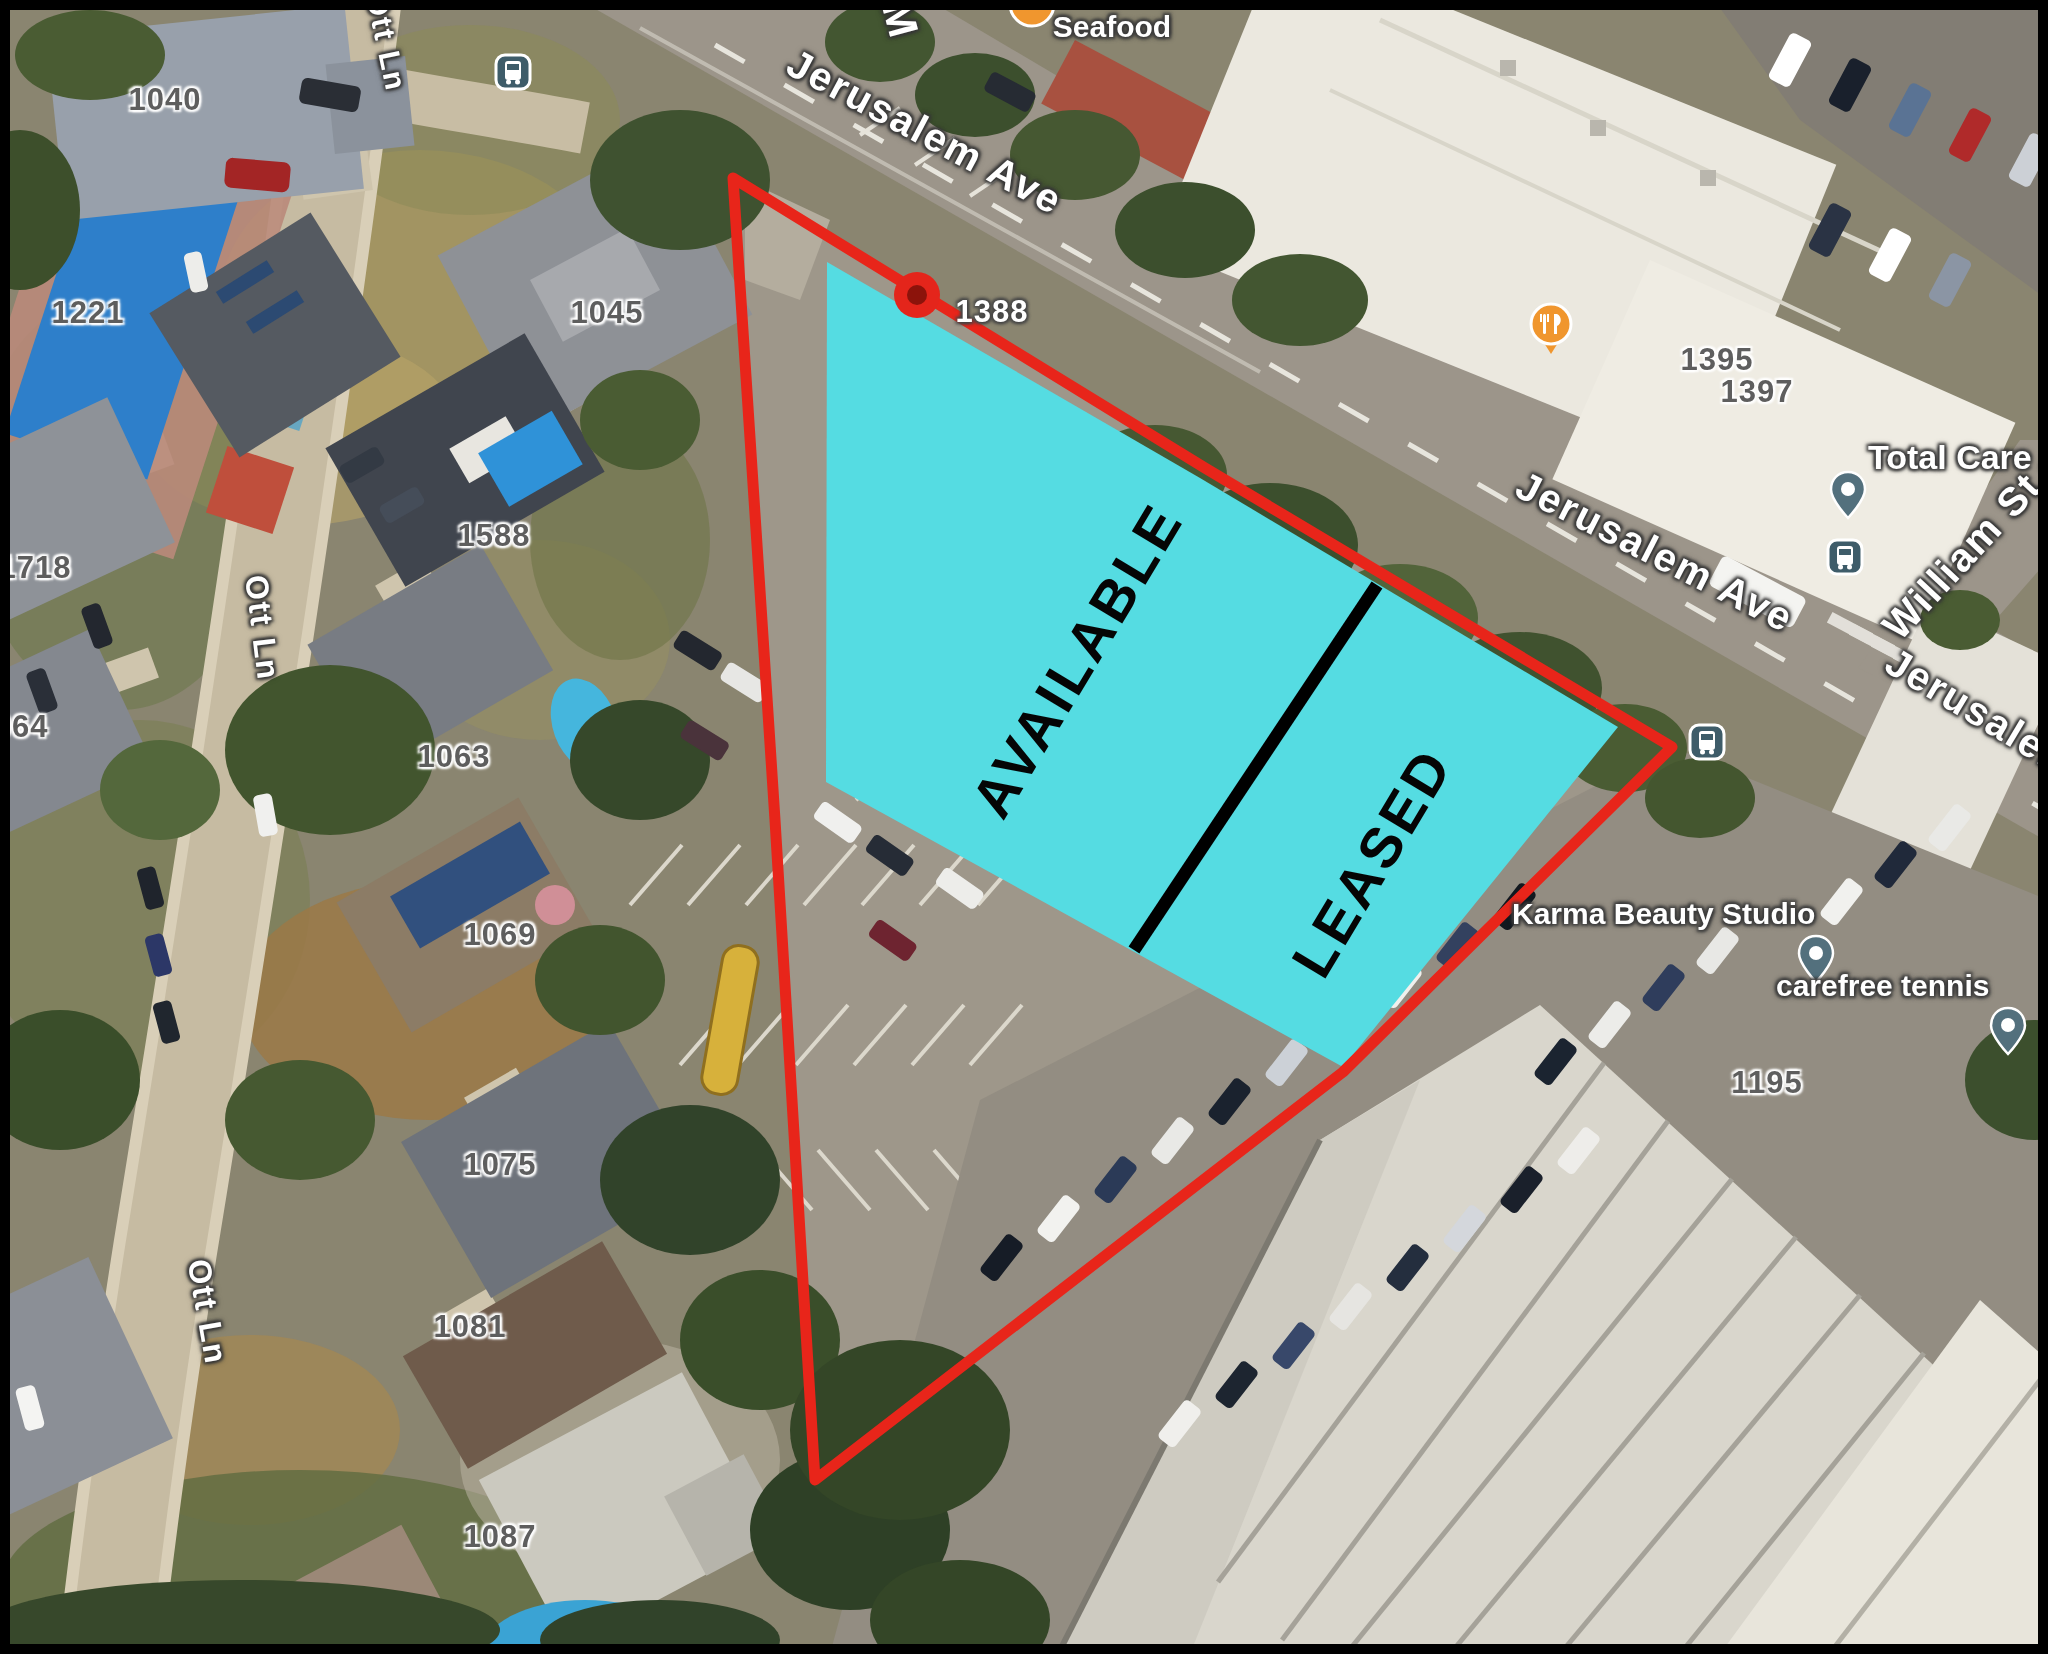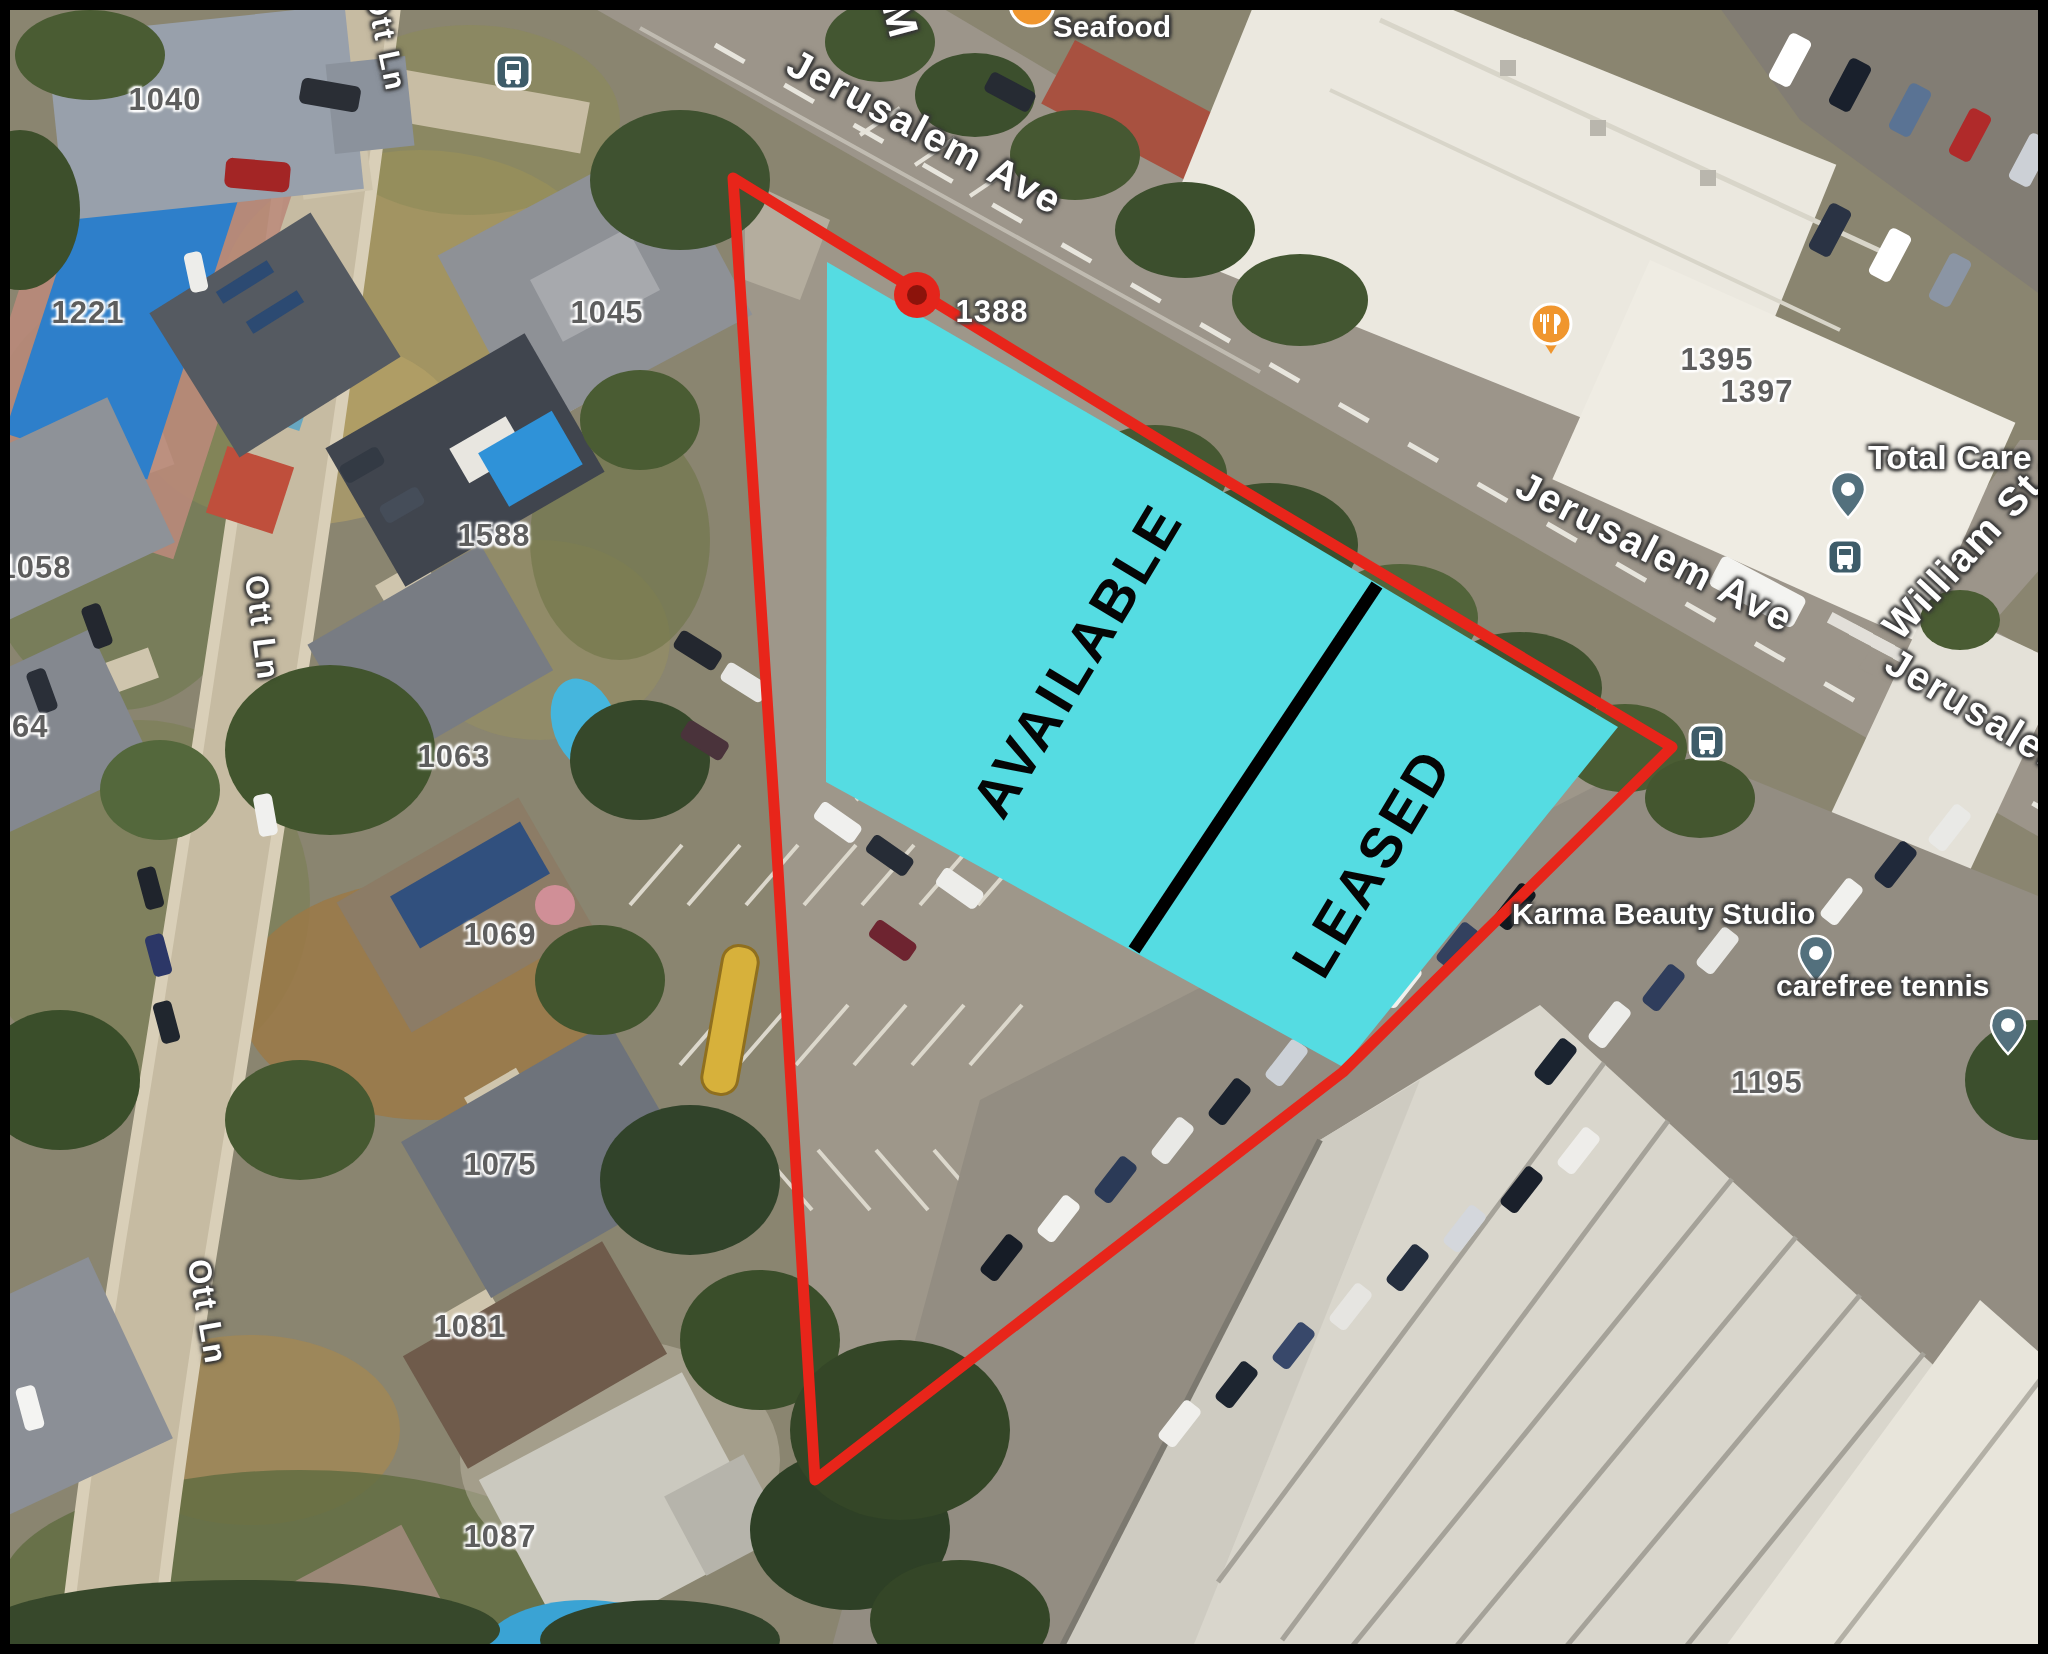--- a/index.html
+++ b/index.html
@@ -304,21 +304,21 @@
   <div class="lbl street-label cc" style="left:1962px;top:556px;transform:translate(-50%,-50%) rotate(-47deg);font-size:40px;">William St</div>
   <div class="lbl street-label cc" style="left:262px;top:628px;transform:translate(-50%,-50%) rotate(83deg);font-size:32px;">Ott Ln</div>
   <div class="lbl street-label cc" style="left:207px;top:1312px;transform:translate(-50%,-50%) rotate(80deg);font-size:32px;">Ott Ln</div>
   <div class="lbl street-label cc" style="left:386px;top:42px;transform:translate(-50%,-50%) rotate(78deg);font-size:30px;">Ott Ln</div>
   <div class="lbl street-label cc" style="left:900px;top:20px;transform:translate(-50%,-50%) rotate(75deg);font-size:42px;">M</div>
 
   <div class="lbl addr-label cc" style="left:165px;top:100px;">1040</div>
   <div class="lbl addr-label cc" style="left:88px;top:313px;">1221</div>
   <div class="lbl addr-label cc" style="left:607px;top:313px;">1045</div>
   <div class="lbl addr-label cc" style="left:494px;top:536px;">1588</div>
-  <div class="lbl addr-label cc" style="left:35px;top:568px;">1058</div>
+  <div class="lbl addr-label cc" style="left:35px;top:568px;">1718</div>
   <div class="lbl addr-label cc" style="left:454px;top:757px;">1063</div>
   <div class="lbl addr-label cc" style="left:12px;top:727px;">1064</div>
   <div class="lbl addr-label cc" style="left:500px;top:935px;">1069</div>
   <div class="lbl addr-label cc" style="left:500px;top:1165px;">1075</div>
   <div class="lbl addr-label cc" style="left:470px;top:1327px;">1081</div>
   <div class="lbl addr-label cc" style="left:500px;top:1537px;">1087</div>
   <div class="lbl addr-label cc" style="left:1717px;top:360px;">1395</div>
   <div class="lbl addr-label cc" style="left:1757px;top:392px;">1397</div>
   <div class="lbl addr-label cc" style="left:1767px;top:1083px;">1195</div>
 

